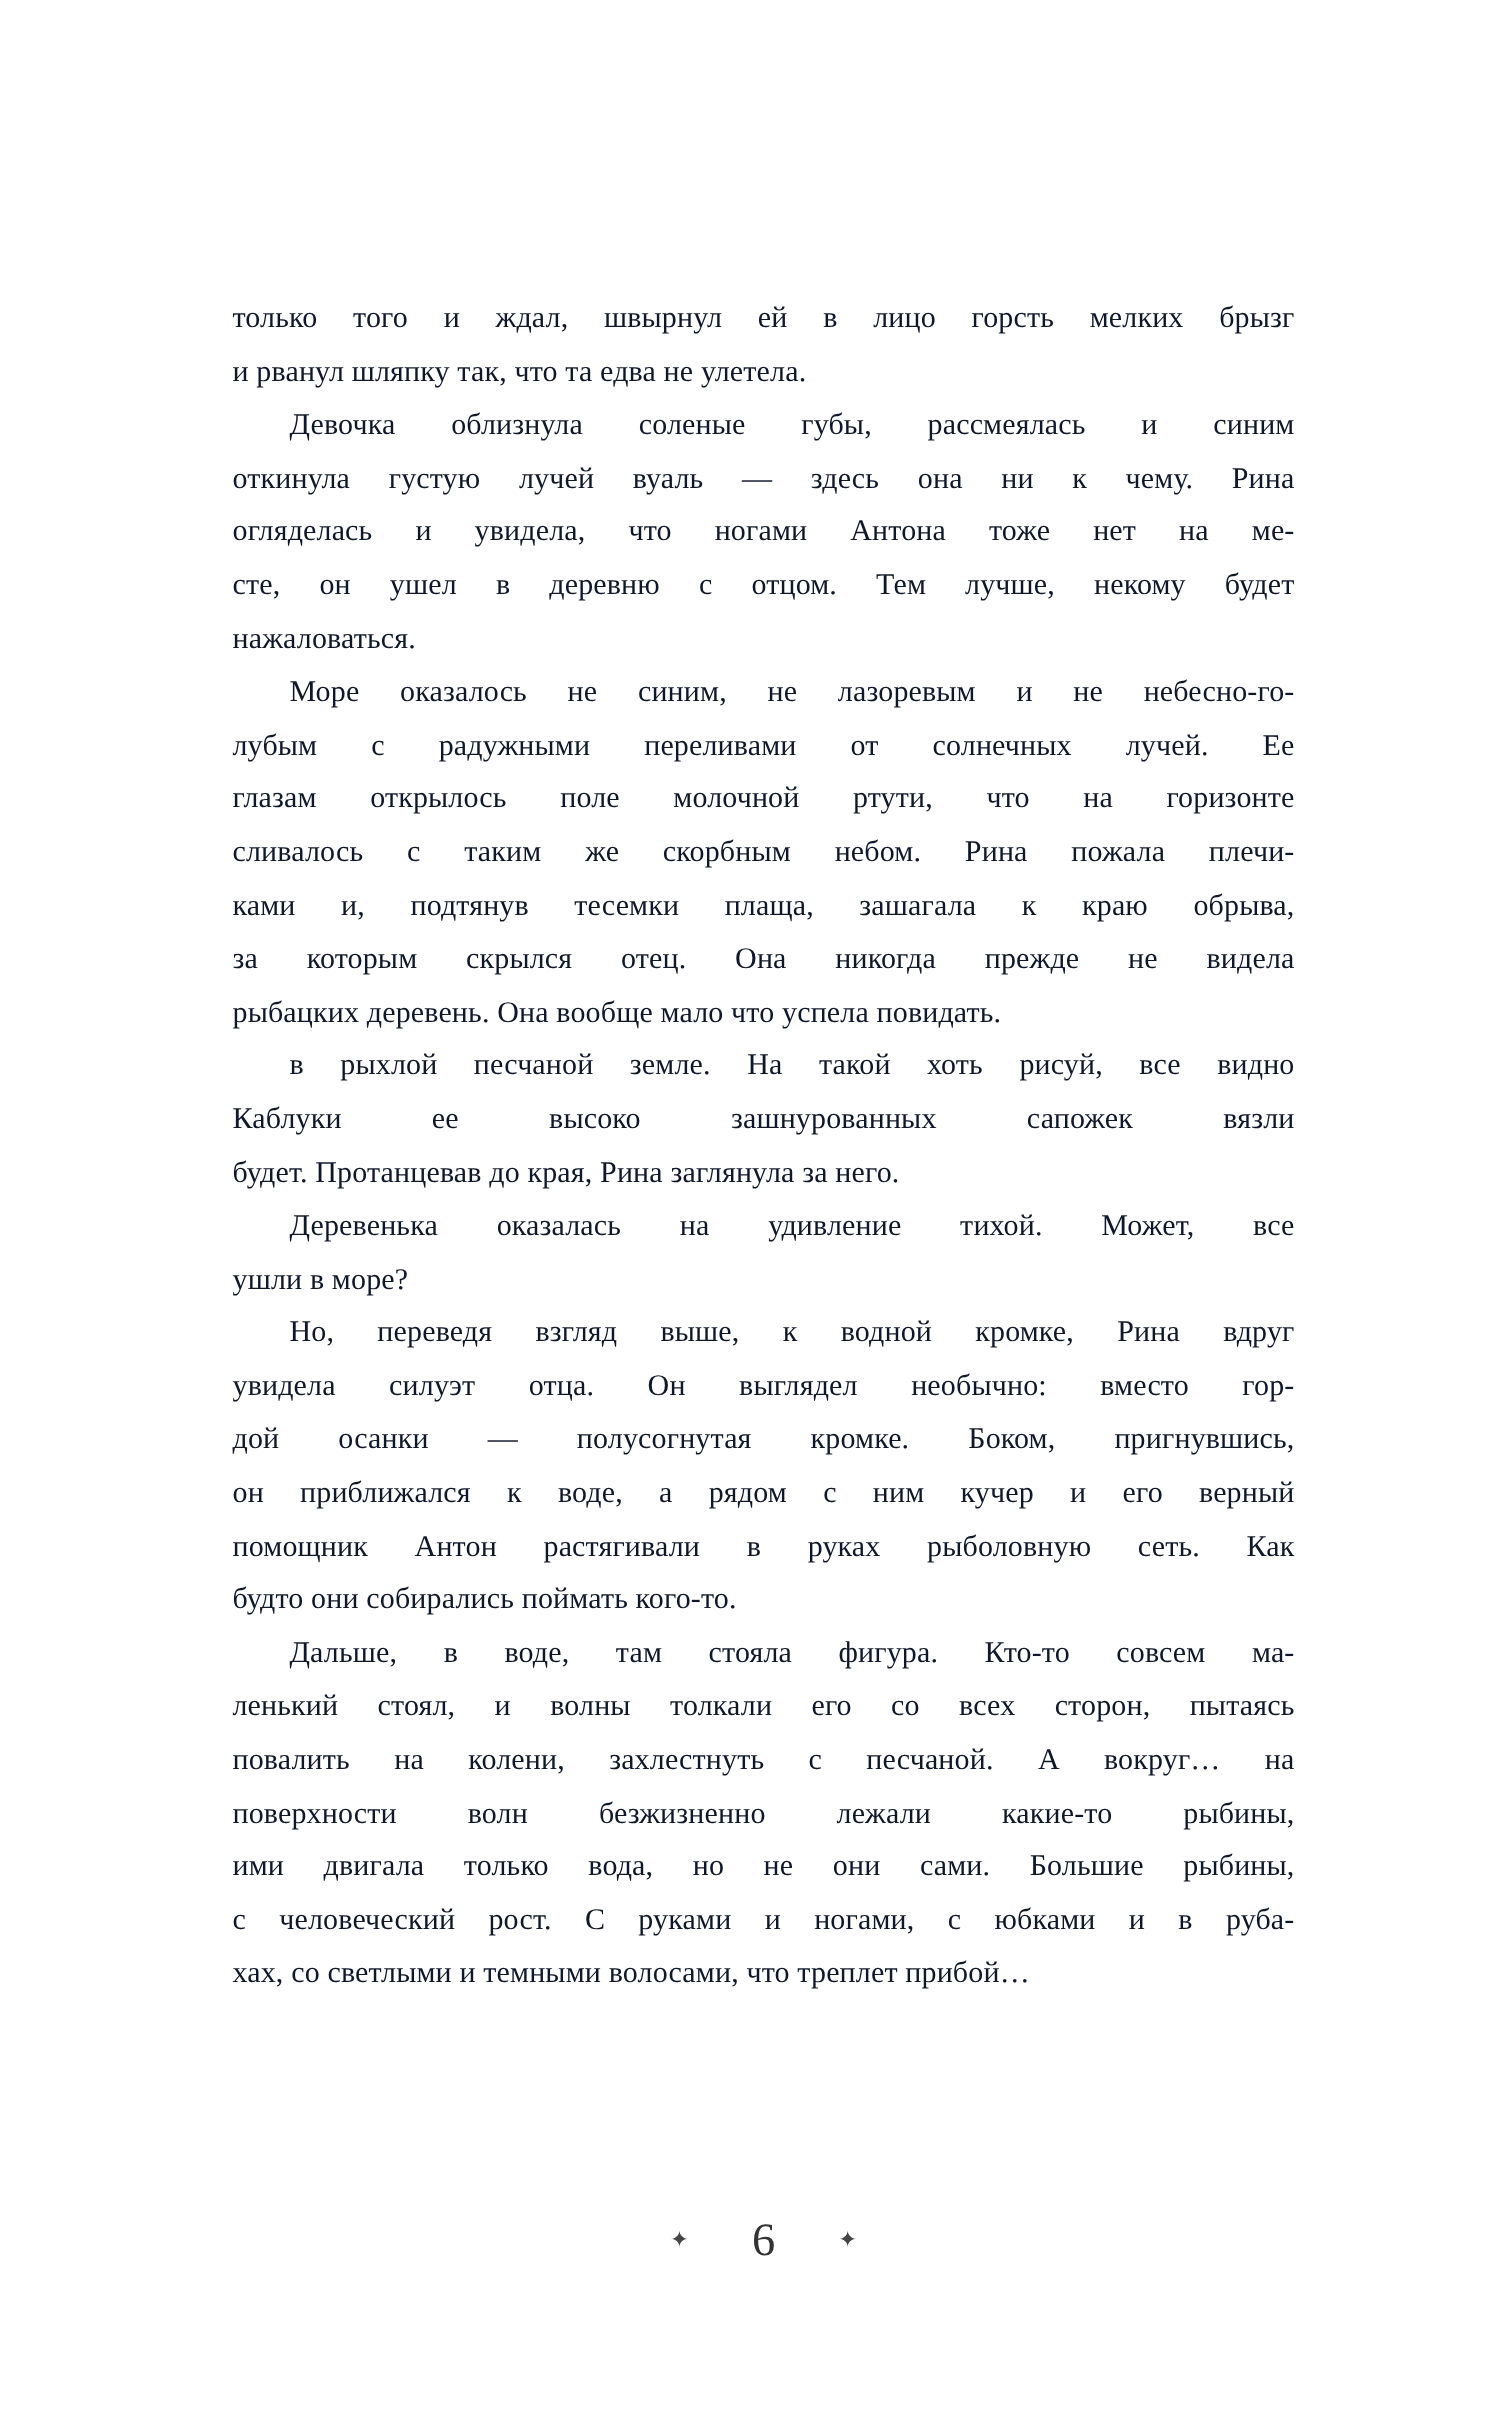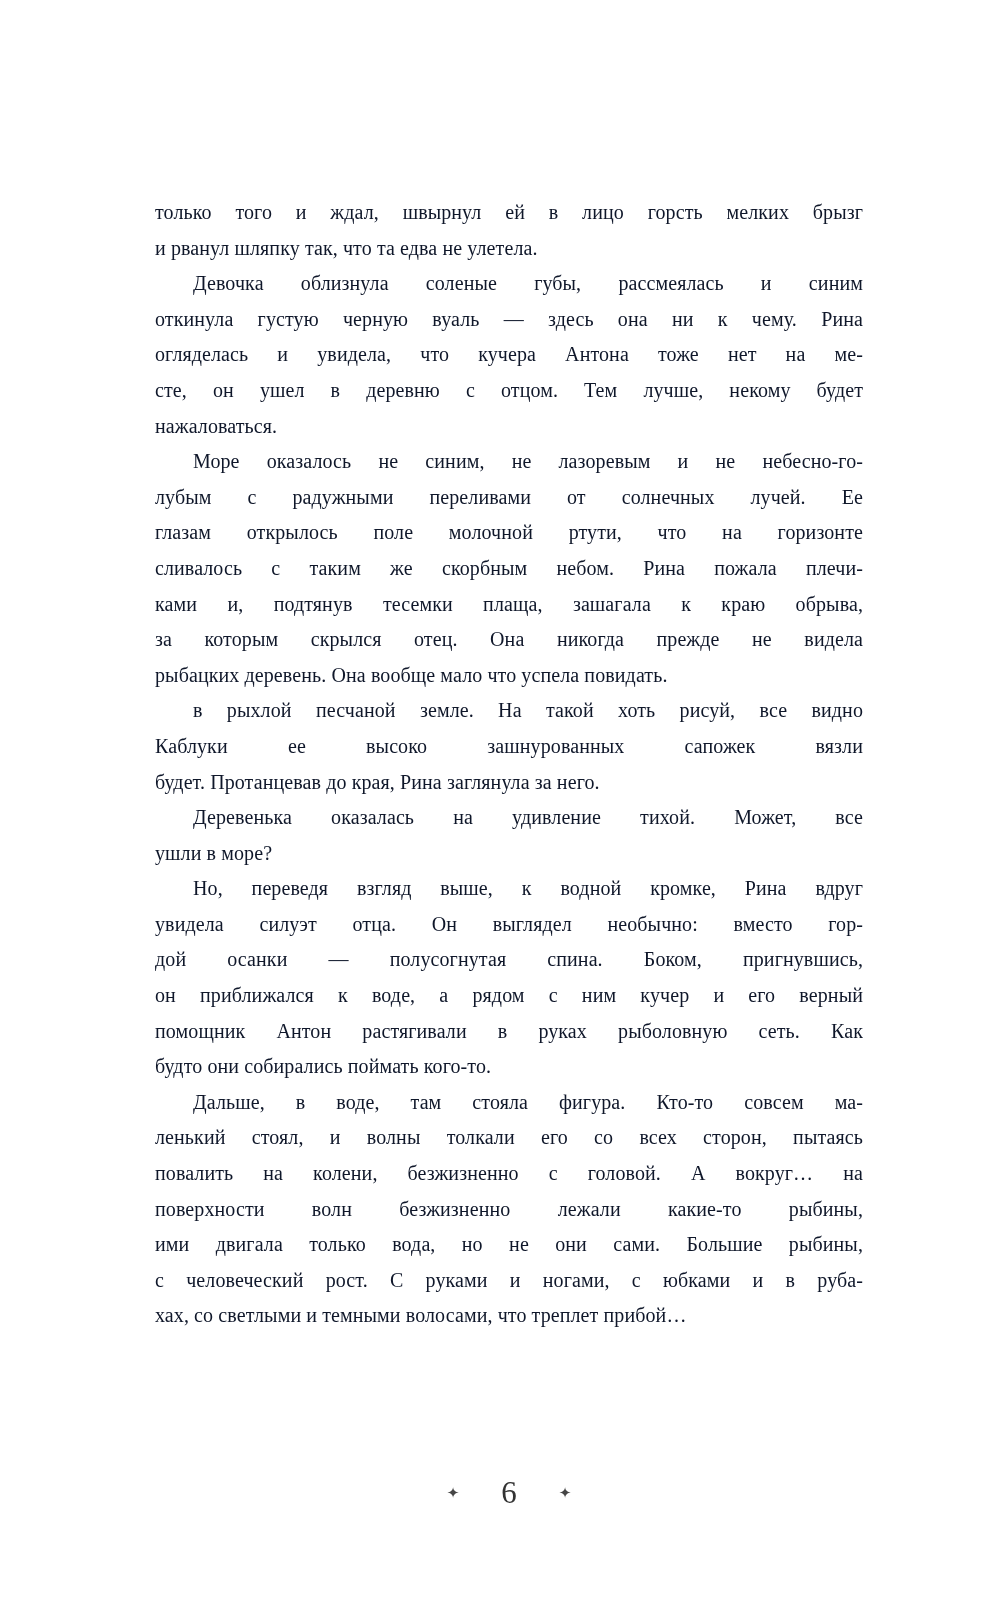--- a/index.html
+++ b/index.html
@@ -75,22 +75,22 @@
 
   <main class="text-block">
 
     <div class="para">
       <div class="line">только того и ждал, швырнул ей в лицо горсть мелких брызг</div>
       <div class="line">и рванул шляпку так, что та едва не улетела.</div>
     </div>
 
     <div class="para indented">
       <div class="line">Девочка облизнула соленые губы, рассмеялась и синим</div>
-      <div class="line">откинула густую черную вуаль — здесь она ни к чему. Рина</div>
-      <div class="line">огляделась и увидела, что кучера Антона тоже нет на ме-</div>
+      <div class="line">откинула густую лучей вуаль — здесь она ни к чему. Рина</div>
+      <div class="line">огляделась и увидела, что ногами Антона тоже нет на ме-</div>
       <div class="line">сте, он ушел в деревню с отцом. Тем лучше, некому будет</div>
       <div class="line">нажаловаться.</div>
     </div>
 
     <div class="para indented">
       <div class="line">Море оказалось не синим, не лазоревым и не небесно-го-</div>
       <div class="line">лубым с радужными переливами от солнечных лучей. Ее</div>
       <div class="line">глазам открылось поле молочной ртути, что на горизонте</div>
       <div class="line">сливалось с таким же скорбным небом. Рина пожала плечи-</div>
       <div class="line">ками и, подтянув тесемки плаща, зашагала к краю обрыва,</div>
@@ -105,30 +105,30 @@
     </div>
 
     <div class="para indented">
       <div class="line">Деревенька оказалась на удивление тихой. Может, все</div>
       <div class="line">ушли в море?</div>
     </div>
 
     <div class="para indented">
       <div class="line">Но, переведя взгляд выше, к водной кромке, Рина вдруг</div>
       <div class="line">увидела силуэт отца. Он выглядел необычно: вместо гор-</div>
-      <div class="line">дой осанки — полусогнутая спина. Боком, пригнувшись,</div>
+      <div class="line">дой осанки — полусогнутая кромке. Боком, пригнувшись,</div>
       <div class="line">он приближался к воде, а рядом с ним кучер и его верный</div>
       <div class="line">помощник Антон растягивали в руках рыболовную сеть. Как</div>
       <div class="line">будто они собирались поймать кого-то.</div>
     </div>
 
     <div class="para indented">
       <div class="line">Дальше, в воде, там стояла фигура. Кто-то совсем ма-</div>
       <div class="line">ленький стоял, и волны толкали его со всех сторон, пытаясь</div>
-      <div class="line">повалить на колени, безжизненно с головой. А вокруг… на</div>
+      <div class="line">повалить на колени, захлестнуть с песчаной. А вокруг… на</div>
       <div class="line">поверхности волн безжизненно лежали какие-то рыбины,</div>
       <div class="line">ими двигала только вода, но не они сами. Большие рыбины,</div>
       <div class="line">с человеческий рост. С руками и ногами, с юбками и в руба-</div>
       <div class="line">хах, со светлыми и темными волосами, что треплет прибой…</div>
     </div>
 
   </main>
 
   <footer class="page-footer">
     <span class="ornament">✦</span>

